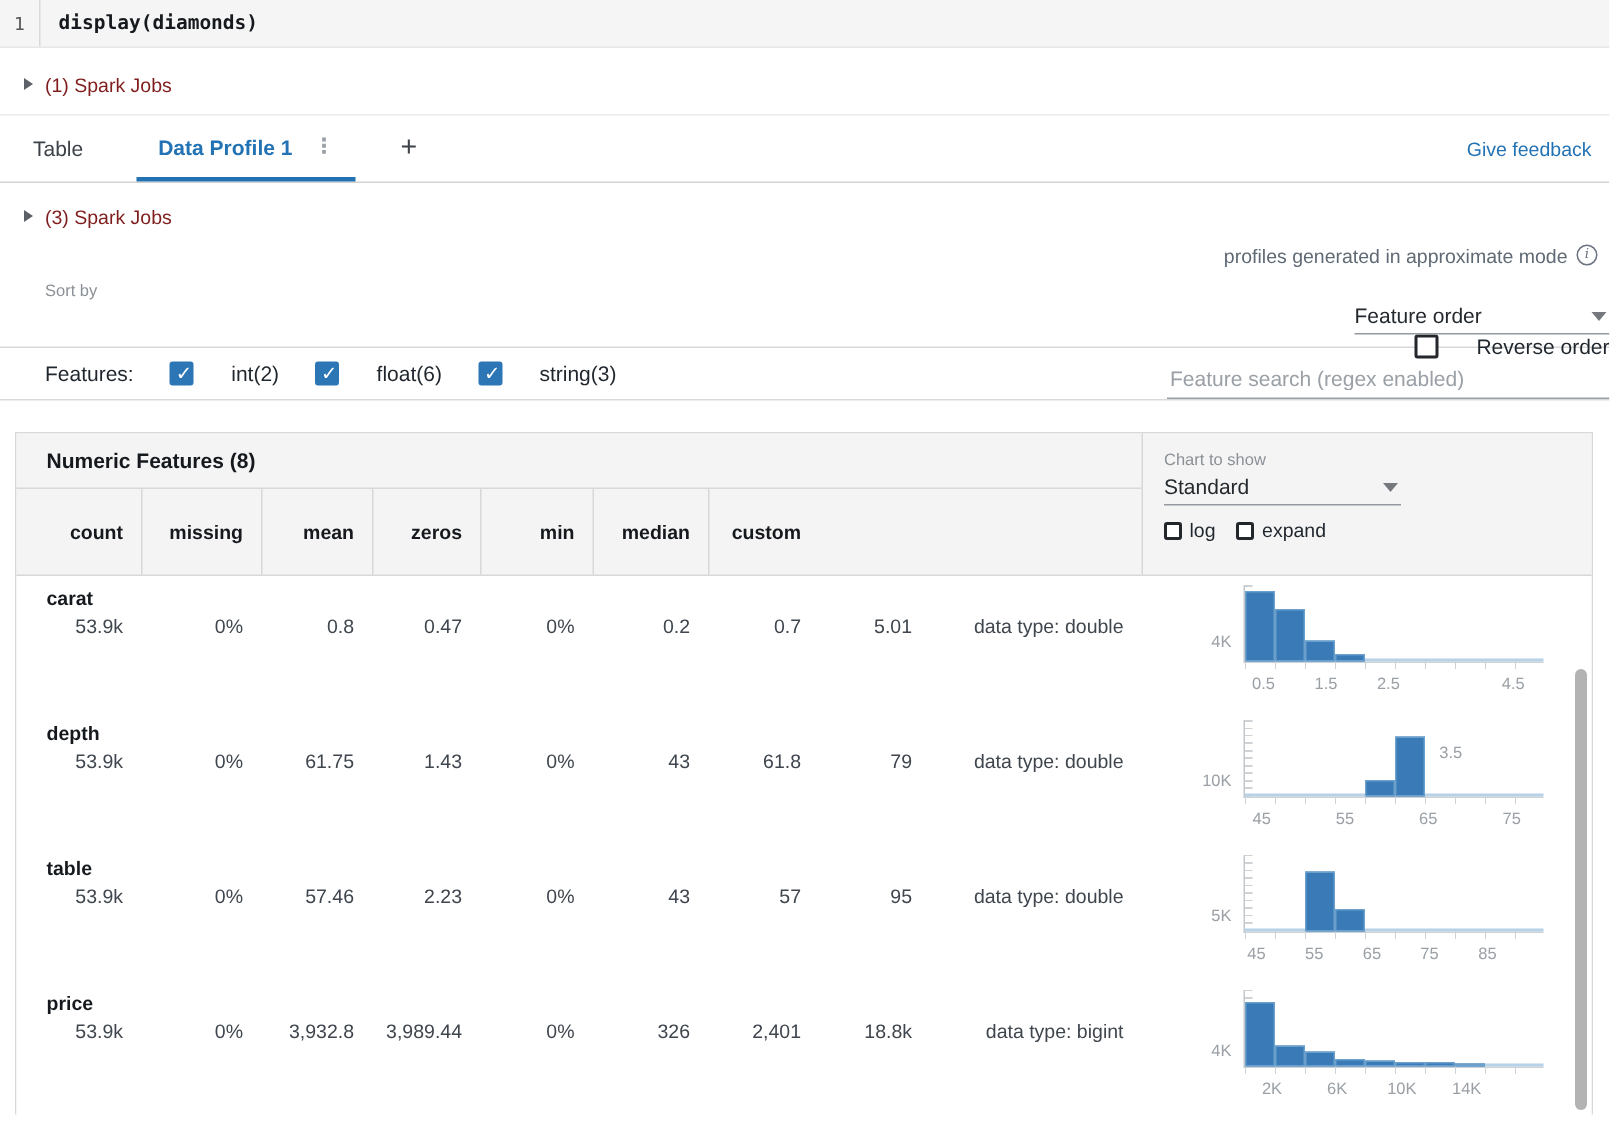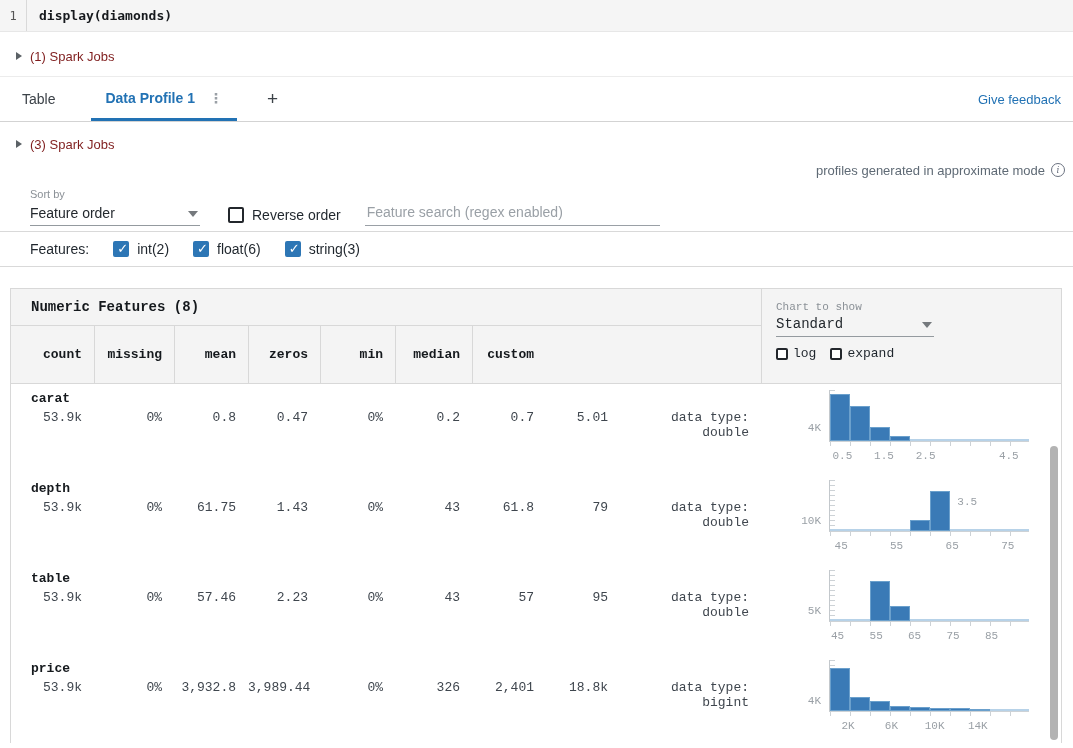--- a/index.html
+++ b/index.html
@@ -30,41 +30,41 @@
 
   
   .approx-row { display:flex; justify-content:flex-end; align-items:center; margin-top:6px; padding-right:8px;
     font-size:13px; color:#5f6a75; height:20px; }
   .info-i { display:inline-flex; align-items:center; justify-content:center; width:14px; height:14px; margin-left:6px;
     border:1px solid #6b7280; border-radius:50%; font-size:9px; font-family:"DejaVu Serif",serif; font-style:italic; color:#6b7280; }
 
   
   .controls { padding:8px 0 0 30px; border-bottom:1px solid #d9d9d9; height:52px; }
   .mini-label { font-size:11px; color:#8a9096; }
-  .controls-line { display:flex; align-items:flex-end; margin-top:2px; }
+  .controls-line { display:flex; align-items:flex-end; margin-top:2px;flex-direction:column; }
   .select { position:relative; border-bottom:1px solid #949a9f; padding-bottom:4px; font-size:14px; color:#24292e; }
   .select .caret { position:absolute; right:2px; top:6px; width:0; height:0; border-left:5px solid transparent; border-right:5px solid transparent; border-top:6px solid #75797d; }
   .sort-select { width:170px; }
   .cb { width:16px; height:16px; border:2px solid #23272c; border-radius:2px; background:#fff; display:inline-block; flex:none; }
   .cb.checked { background:#2d76b5; border-color:#2d76b5; position:relative; }
   .cb.checked::after { content:"✓"; position:absolute; left:2px; top:-2px; color:#fff; font-size:13px; font-weight:700; }
-  .cb-group { display:flex; align-items:center; gap:8px; font-size:14px; color:#1f262d; }
+  .cb-group { display:flex; align-items:center; gap:25px; font-size:14px; color:#1f262d; }
   .reverse-group { margin-left:28px; padding-bottom:3px; }
   .search-wrap { margin-left:24px; width:295px; }
   .search-input { width:100%; border:none; outline:none; border-bottom:1px solid #9aa0a6; background:transparent;
     font-size:14px; padding:2px 2px 5px 2px; color:#24292e; font-family:inherit; }
   .search-input::placeholder { color:#9aa0a6; }
 
   
   .features-row { display:flex; align-items:center; height:35px; padding-left:30px; gap:24px;
     border-bottom:1px solid #d9d9d9; font-size:14px; }
 
   
   .profile-table { position:relative; margin:21px 11px 0 10px; width:1052px; height:455px;
-    border:1px solid #d8d8d8; border-bottom:none;font-family:Liberation Mono, monospace; }
+    border:1px solid #d8d8d8; border-bottom:none; }
   .pt-header { display:flex; height:95px; border-bottom:1px solid #d8d8d8; background:#f4f4f4; }
   .pt-header-left { flex:1; display:flex; flex-direction:column; }
   .pt-title-row { height:37px; display:flex; align-items:center; padding-left:20px; border-bottom:1px solid #d8d8d8;
     font-size:14px; font-weight:700; color:#15191d; }
   .cols-grid { display:grid; grid-template-columns:83px 80px 74px 72px 75px 77px 74px 74px 141px; }
   .pt-cols-row { flex:1; }
   .pt-cols-row .hcell { display:flex; align-items:center; justify-content:flex-end; padding-right:12px;
     font-size:13px; font-weight:700; color:#15191d; border-left:1px solid #d8d8d8; }
   .pt-cols-row .hcell:first-child { border-left:none; }
   .chart-panel { width:302px; border-left:1px solid #d8d8d8; padding:12px 0 0 14px; }

